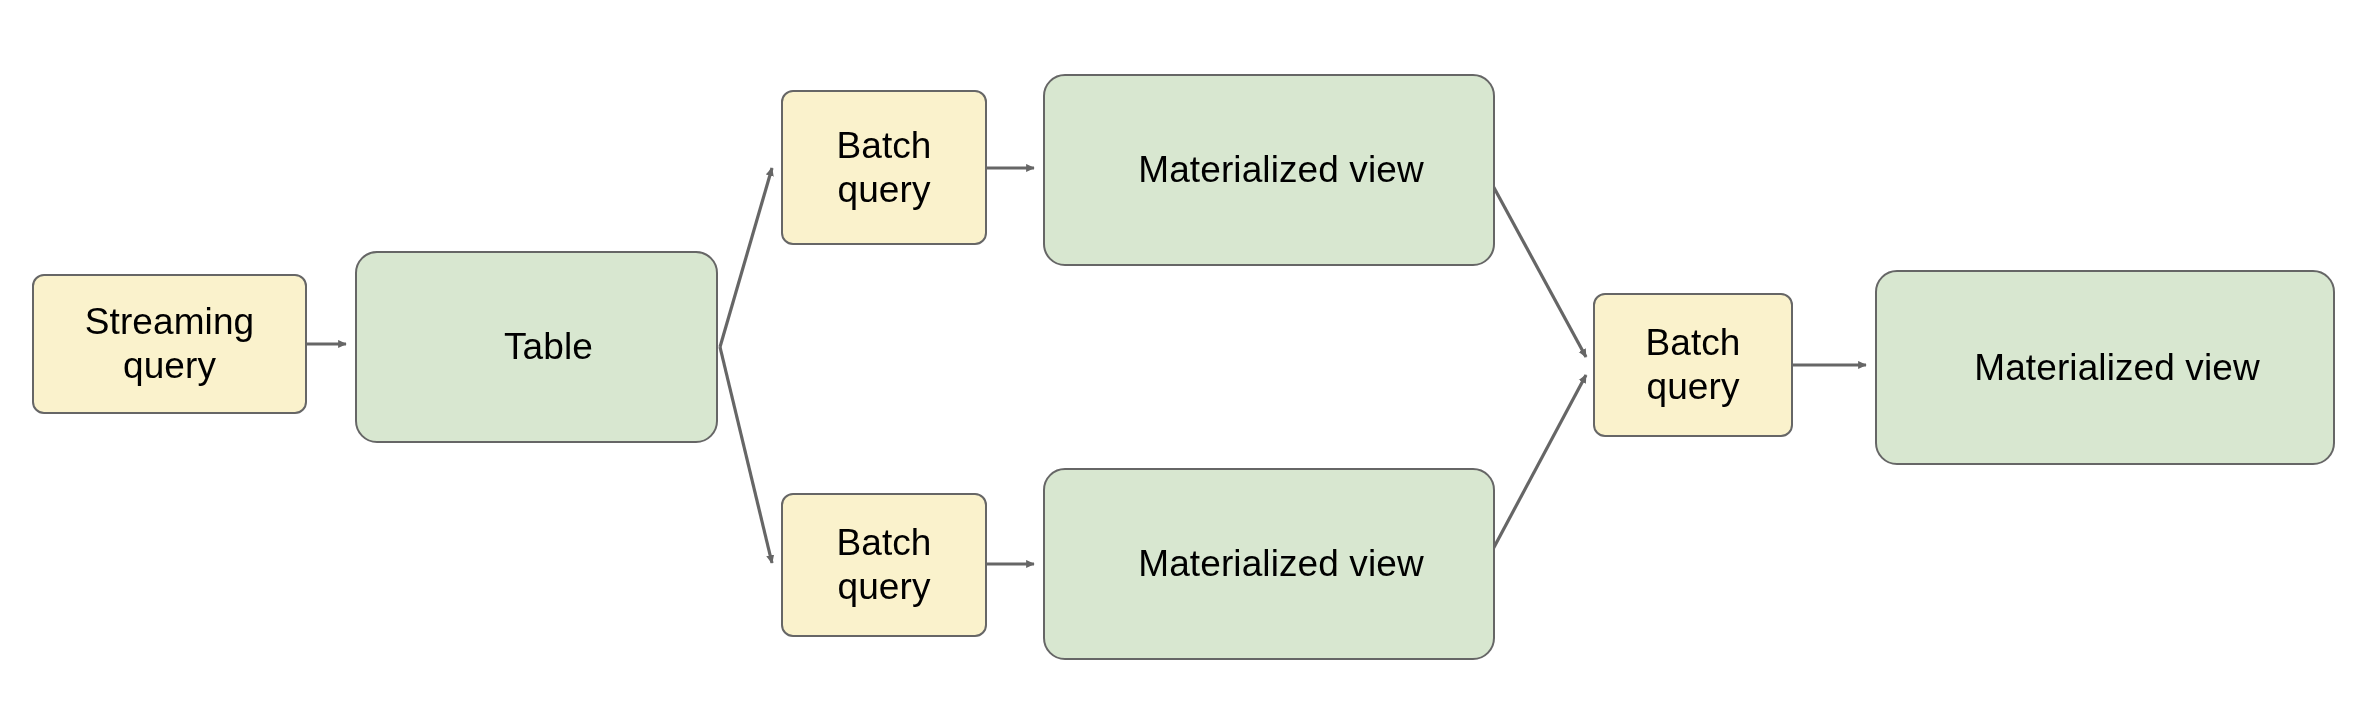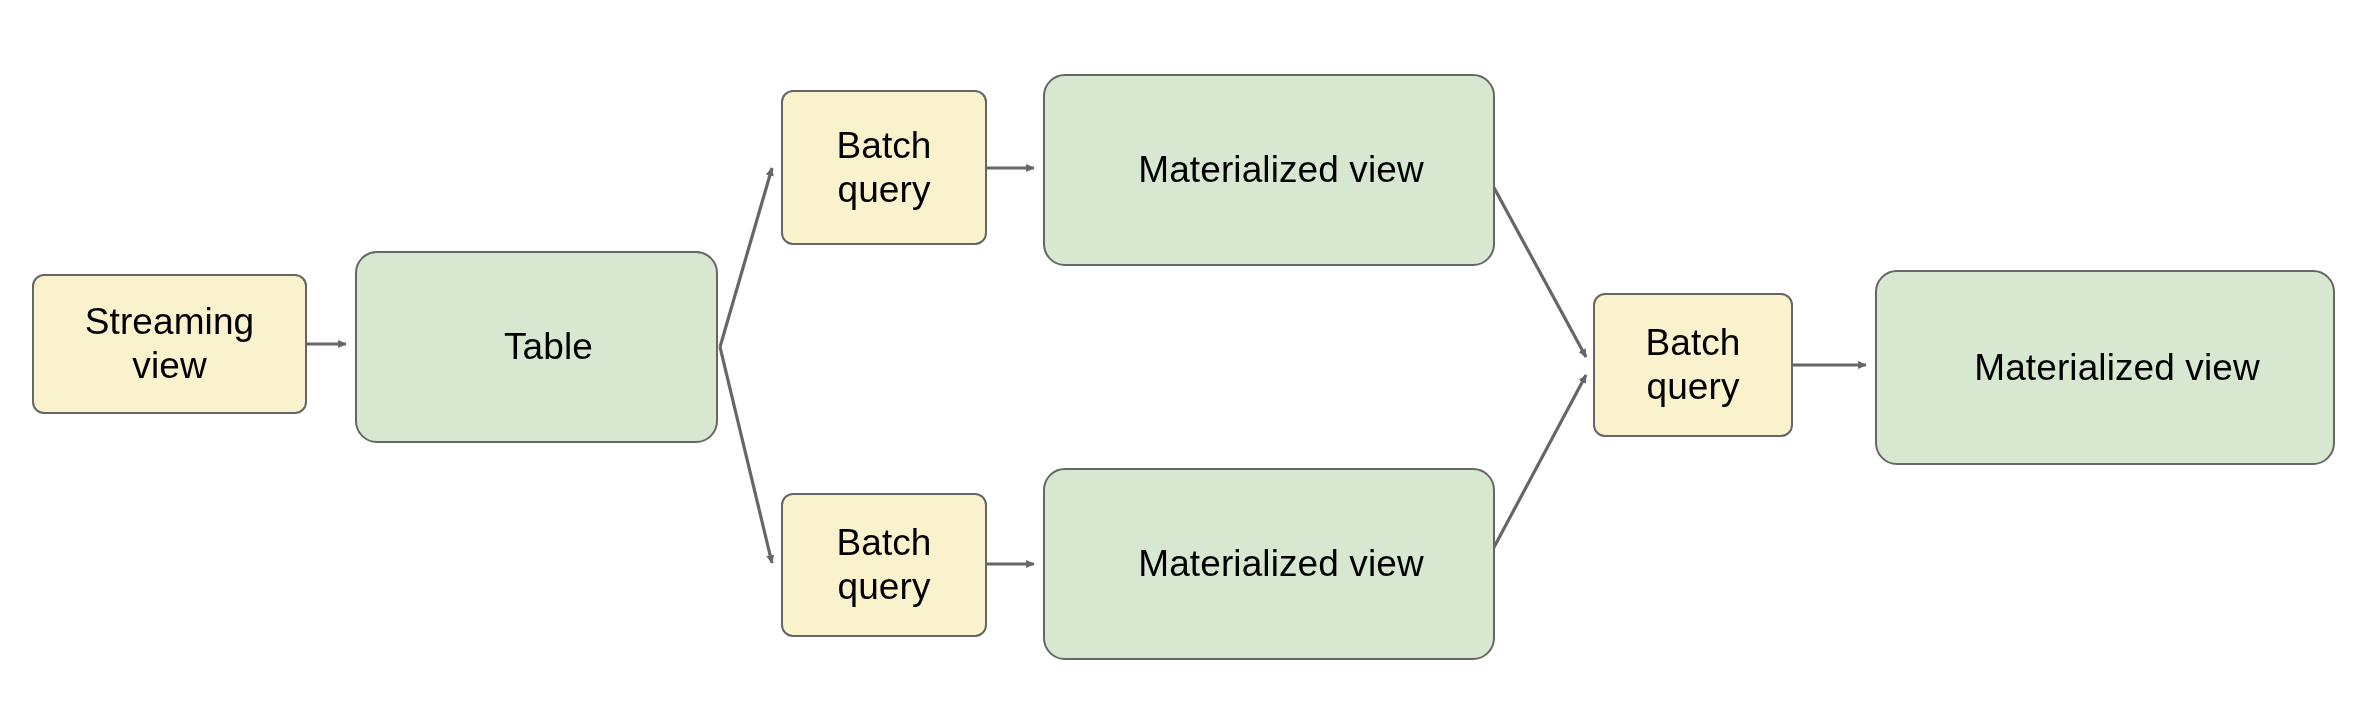--- a/index.html
+++ b/index.html
@@ -79,21 +79,21 @@
       <path d="M 720 347 L 772 563"></path>
       <path d="M 987 168 L 1034 168"></path>
       <path d="M 987 564 L 1034 564"></path>
       <path d="M 1492 184 L 1586 357"></path>
       <path d="M 1492 551 L 1586 375"></path>
       <path d="M 1793 365 L 1866 365"></path>
     </g>
   </svg>
 
   <div class="node yellow" id="n-streaming-query">Streaming
-view</div>
+query</div>
 
   <div class="node green" id="n-table">Table</div>
 
   <div class="node yellow" id="n-batch-top">Batch
 query</div>
 
   <div class="node green" id="n-mv-top">Materialized view</div>
 
   <div class="node yellow" id="n-batch-bottom">Batch
 query</div>

